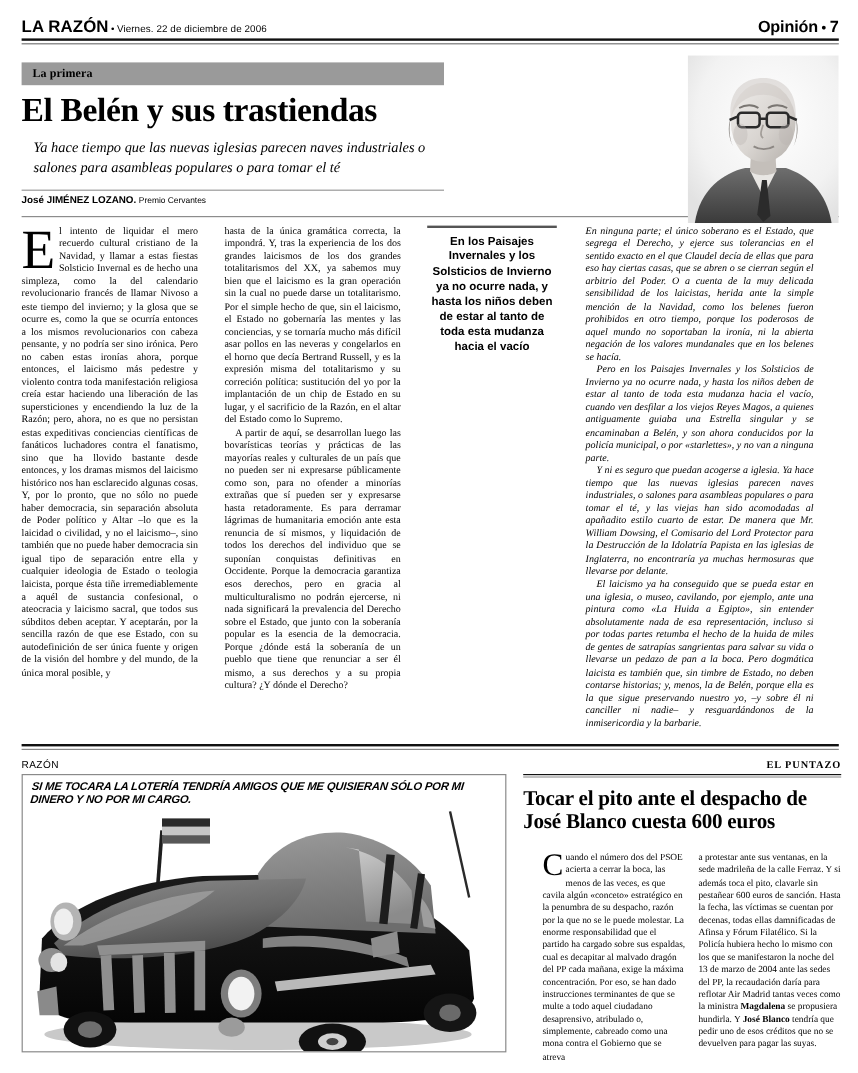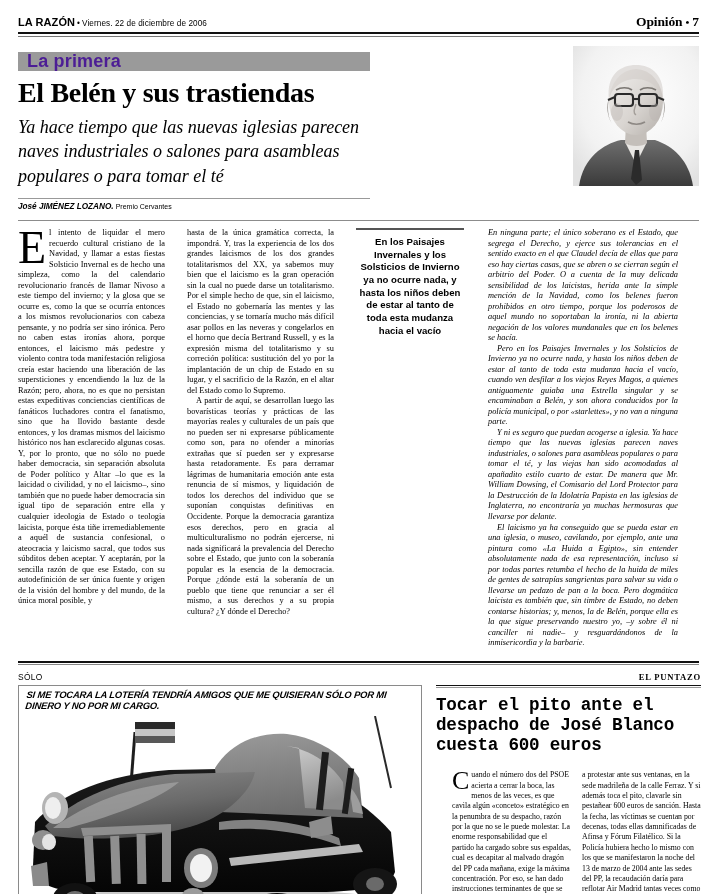--- a/index.html
+++ b/index.html
@@ -33,25 +33,25 @@
     height: 15px;
   }
   .mast-left {
     font-family: "Liberation Sans", sans-serif;
     font-size: 8.2px;
     letter-spacing: .01em;
     white-space: nowrap;
   }
   .mast-left .brand {
     font-weight: bold;
-    font-size: 11px;
+    font-size: 14px;
   }
   .mast-left .dot { padding: 0 2px; }
   .mast-right {
-    font-family: Liberation Serif, serif;
+    font-family: Liberation Sans, sans-serif;
     font-size: 13.5px;
     font-weight: bold;
     white-space: nowrap;
   }
   .mast-right .sec { letter-spacing: -.01em; }
   .mast-right .mid { padding: 0 3px; font-size: 11px; }
   .mast-rule {
     margin-top: 3px;
     border-top: 2.2px solid #111;
     border-bottom: 0.8px solid #777;
@@ -66,54 +66,55 @@
   .kicker-bar {
     width: 352px;
     height: 19px;
     background: #9a9a9a;
     display: flex;
     align-items: center;
     padding-left: 9px;
     box-sizing: border-box;
   }
   .kicker-bar span {
-    font-family: Liberation Sans, sans-serif;
-    font-weight: bold;
-    font-size: 18px;
-    color: #4c1d95;
+    font-family: Liberation Serif, serif;
+    font-weight: bold;
+    font-size: 10px;
+    color: #000000;
     letter-spacing: .01em;
   }
   .headline {
     font-family: "Liberation Serif", serif;
     font-size: 28px;
     line-height: 1.06;
     margin: 7px 0 0 0;
     letter-spacing: -0.012em;
     width: 380px;
   }
   .deck {
     font-family: "Liberation Serif", serif;
     font-style: italic;
-    font-size: 18px;
+    font-size: 12px;
     line-height: 1.35;
     margin-top: 8px;
     width: 360px;
+    margin-left: 10px;
   }
   .byline-rule {
     width: 352px;
     border-top: 0.8px solid #999;
     margin-top: 10px;
   }
   .byline {
     font-family: "Liberation Sans", sans-serif;
     font-size: 7.6px;
     margin-top: 3px;
     width: 360px;
   }
-  .byline b { font-size: 8.2px; font-style: italic; }
+  .byline b { font-size: 8.2px; }
   .byline .award { font-size: 7px; }
 
   
   .portrait {
     position: absolute;
     right: 0;
     top: -6px;
     width: 126px;
     height: 140px;
     overflow: hidden;
@@ -232,21 +233,21 @@
     letter-spacing: .09em;
     text-align: right;
   }
   .puntazo-kicker-rule {
     border-top: 1.6px solid #111;
     border-bottom: 0.7px solid #999;
     margin-top: 3px;
     height: 1px;
   }
   .puntazo-headline {
-    font-family: Liberation Mono, monospace;
+    font-family: Liberation Serif, serif;
     font-size: 17.6px;
     line-height: 1.13;
     margin-top: 8px;
     letter-spacing: -.012em;
   }
   .puntazo-cols {
     display: flex;
     margin-top: 11px;
     gap: 11px;
     margin-left: 16px;
@@ -376,21 +377,21 @@
       <p class="bodytext">Y ni es seguro que puedan acogerse a iglesia. Ya hace tiempo que las nuevas iglesias parecen naves industriales, o salones para asambleas populares o para tomar el té, y las viejas han sido acomodadas al apañadito estilo cuarto de estar. De manera que Mr. William Dowsing, el Comisario del Lord Protector para la Destrucción de la Idolatría Papista en las iglesias de Inglaterra, no encontraría ya muchas hermosuras que llevarse por delante.</p>
       <p class="bodytext">El laicismo ya ha conseguido que se pueda estar en una iglesia, o museo, cavilando, por ejemplo, ante una pintura como «La Huida a Egipto», sin entender absolutamente nada de esa representación, incluso si por todas partes retumba el hecho de la huida de miles de gentes de satrapías sangrientas para salvar su vida o llevarse un pedazo de pan a la boca. Pero dogmática laicista es también que, sin timbre de Estado, no deben contarse  historias; y, menos, la de Belén, porque ella es la que sigue preservando nuestro yo, –y sobre él ni canciller ni nadie– y resguardándonos de la inmisericordia y la barbarie.</p>
     </div>
   </div>
 
   <div class="lower-rule"></div>
 
   <div class="lower">
 
     <div class="cartoon-block">
-      <div class="cartoon-label">SÓLO</div>
+      <div class="cartoon-label">RAZÓN</div>
       <div class="cartoon-frame">
         <div class="cartoon-caption">SI ME TOCARA LA LOTERÍA TENDRÍA AMIGOS QUE ME QUISIERAN SÓLO POR MI DINERO Y NO POR MI CARGO.</div>
         <svg class="cartoon-art" viewBox="0 0 402 200" xmlns="http://www.w3.org/2000/svg">
           <defs>
             <linearGradient id="hood" x1="0" y1="0" x2="0.4" y2="1">
               <stop offset="0%" stop-color="#8c8c8c"></stop>
               <stop offset="60%" stop-color="#6a6a6a"></stop>
               <stop offset="100%" stop-color="#4a4a4a"></stop>
             </linearGradient>
             <linearGradient id="roof" x1="0" y1="0" x2="0.2" y2="1">

